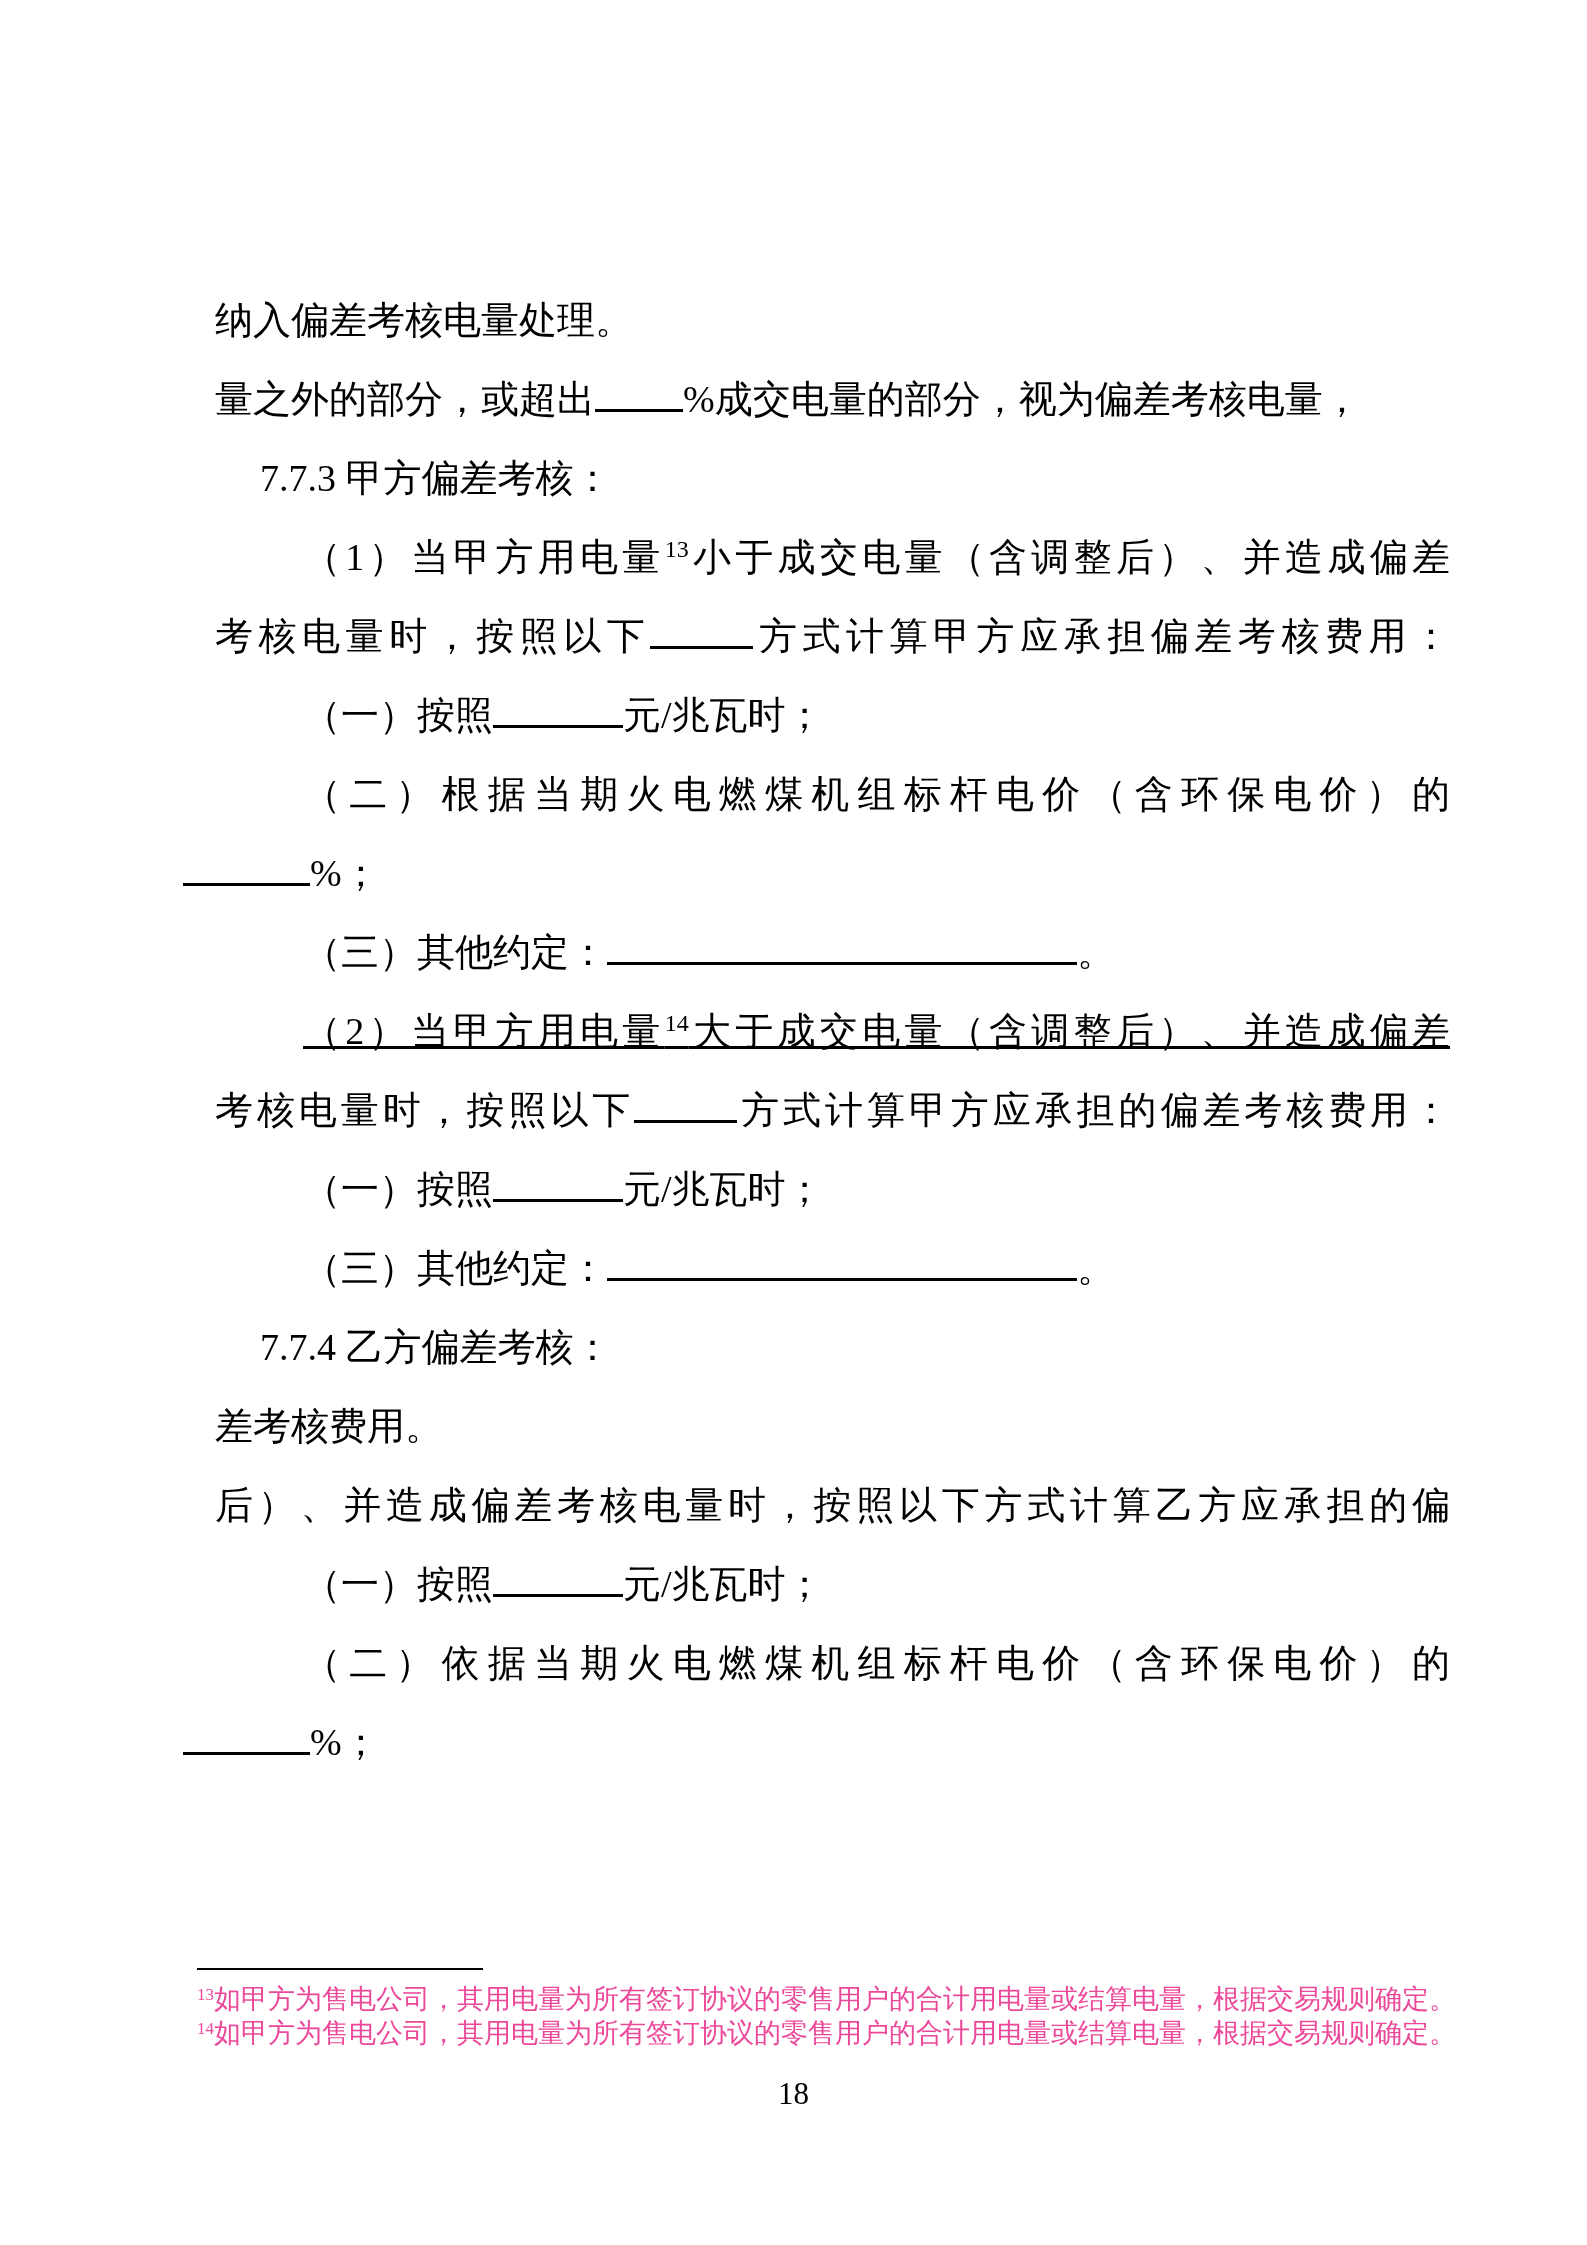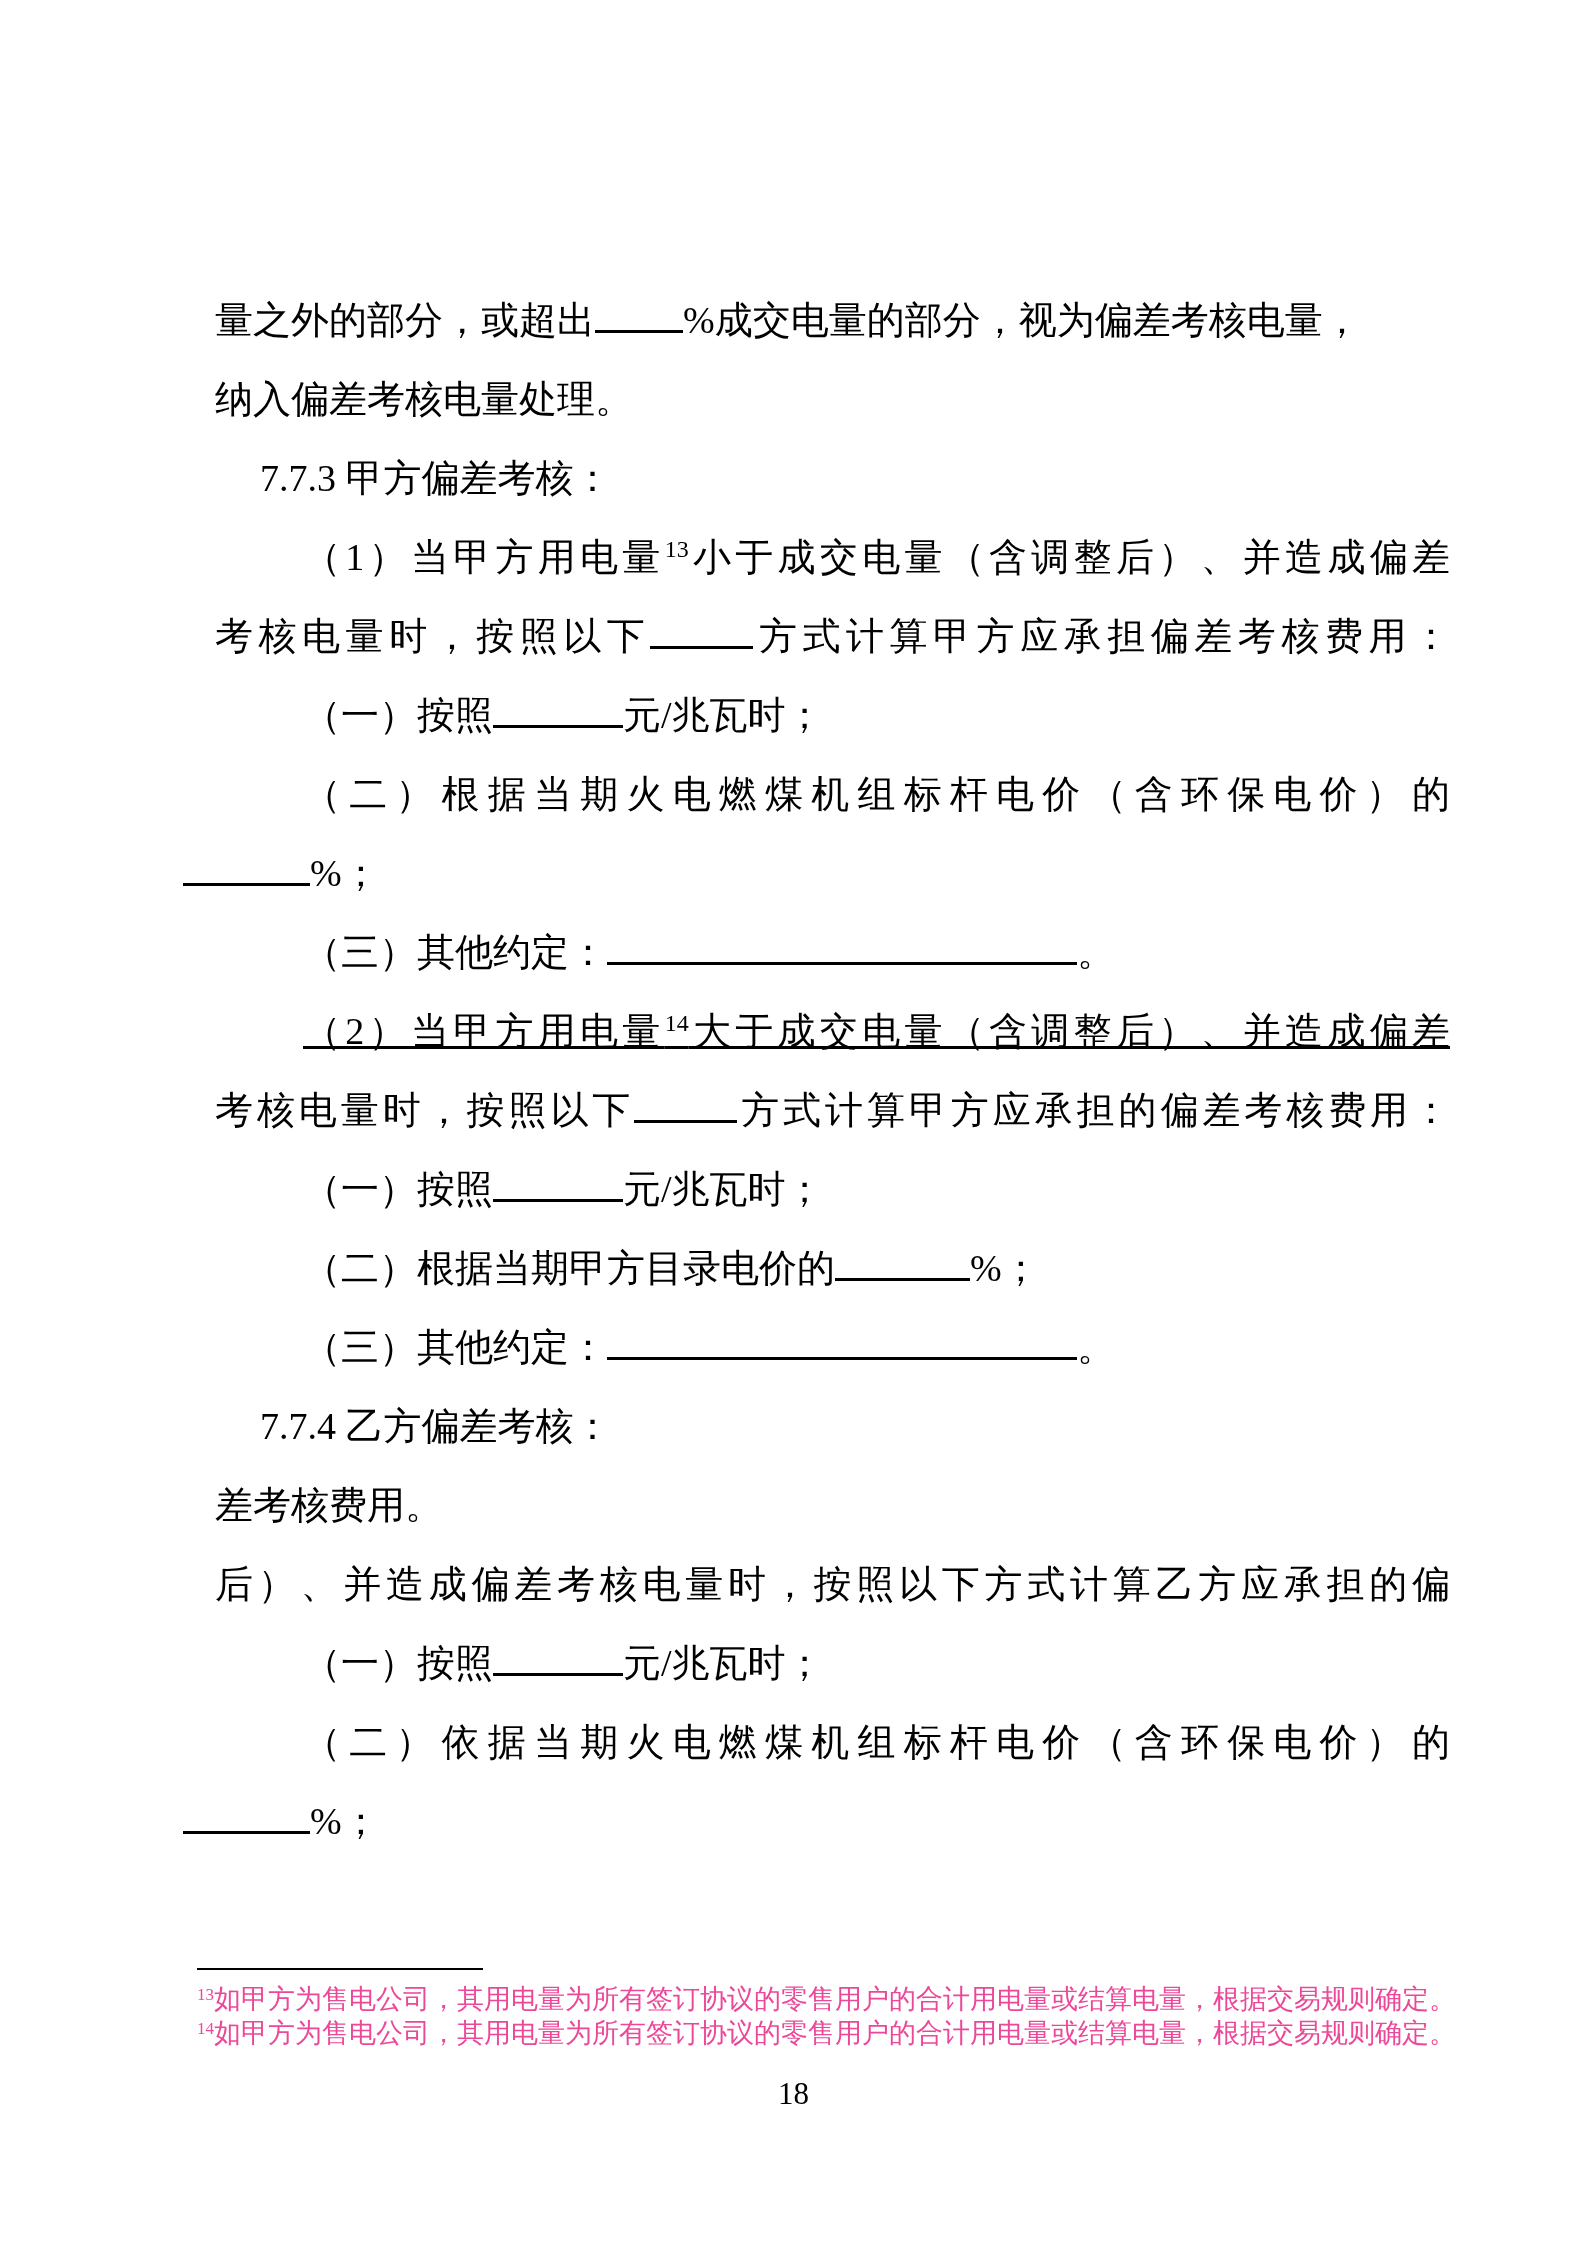--- a/index.html
+++ b/index.html
@@ -78,33 +78,32 @@
     text-align: center;
     font-size: 31px;
     color: #000000;
   }
 </style>
 </head>
 <body>
 
 <div class="page">
   <div class="body-text" id="body-lines">
+      <div class="line"><span>纳入偏差考核电量处理。</span></div>
       <div class="line"><span>量之外的部分，或超出</span><span class="blank" style="width: 88px;"></span><span>%成交电量的部分，视为偏差考核电量，</span></div>
-      <div class="line"><span>纳入偏差考核电量处理。</span></div>
       <div class="line" style="padding-left: 45px;"><span>7.7.3 甲方偏差考核：</span></div>
       <div class="line fill" style="padding-left: 88px;"><span>（1）当甲方用电量</span><span class="sup">13</span><span>小于成交电量（含调整后）、并造成偏差</span></div>
       <div class="line fill"><span>考核电量时，按照以下</span><span class="blank" style="width: 103px;"></span><span>方式计算甲方应承担偏差考核费用：</span></div>
       <div class="line" style="padding-left: 88px;"><span>（一）按照</span><span class="blank" style="width: 130px;"></span><span>元/兆瓦时；</span></div>
       <div class="line fill" style="padding-left: 88px;"><span>（二）根据当期火电燃煤机组标杆电价（含环保电价）的</span></div>
       <div class="line" style="margin-left: -32px;"><span class="blank" style="width: 127px;"></span><span>%；</span></div>
       <div class="line" style="padding-left: 88px;"><span>（三）其他约定：</span><span class="blank" style="width: 470px;"></span><span>。</span></div>
       <div class="line fill" style="padding-left: 88px; text-decoration: underline;"><span>（2）当甲方用电量</span><span class="sup">14</span><span>大于成交电量（含调整后）、并造成偏差</span></div>
       <div class="line fill"><span>考核电量时，按照以下</span><span class="blank" style="width: 103px;"></span><span>方式计算甲方应承担的偏差考核费用：</span></div>
       <div class="line" style="padding-left: 88px;"><span>（一）按照</span><span class="blank" style="width: 130px;"></span><span>元/兆瓦时；</span></div>
-      <div class="line" style="padding-left: 88px;"><span>（二）根据当期甲方目录电价的</span><span class="blank" style="width: 135px;"></span><span>%；</span></div>
       <div class="line" style="padding-left: 88px;"><span>（三）其他约定：</span><span class="blank" style="width: 470px;"></span><span>。</span></div>
       <div class="line" style="padding-left: 45px;"><span>7.7.4 乙方偏差考核：</span></div>
       <div class="line"><span>差考核费用。</span></div>
       <div class="line fill"><span>后）、并造成偏差考核电量时，按照以下方式计算乙方应承担的偏</span></div>
       <div class="line" style="padding-left: 88px;"><span>（一）按照</span><span class="blank" style="width: 130px;"></span><span>元/兆瓦时；</span></div>
       <div class="line fill" style="padding-left: 88px;"><span>（二）依据当期火电燃煤机组标杆电价（含环保电价）的</span></div>
       <div class="line" style="margin-left: -32px;"><span class="blank" style="width: 127px;"></span><span>%；</span></div>
     </div>
   <div class="footnote-area">
     <div class="fn-sep"></div>

